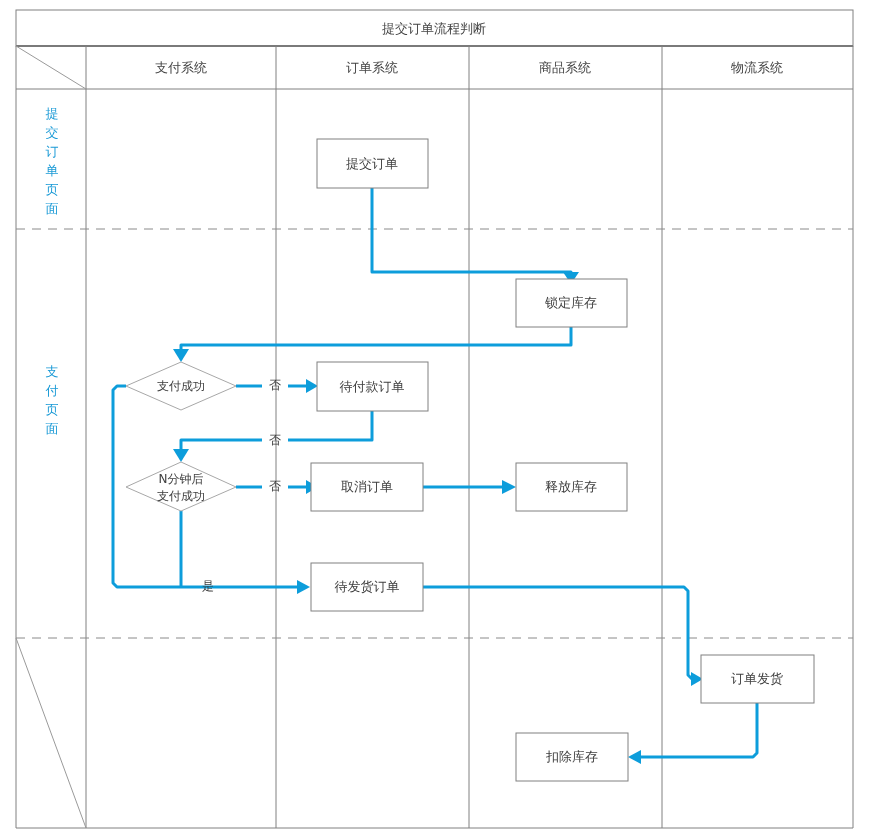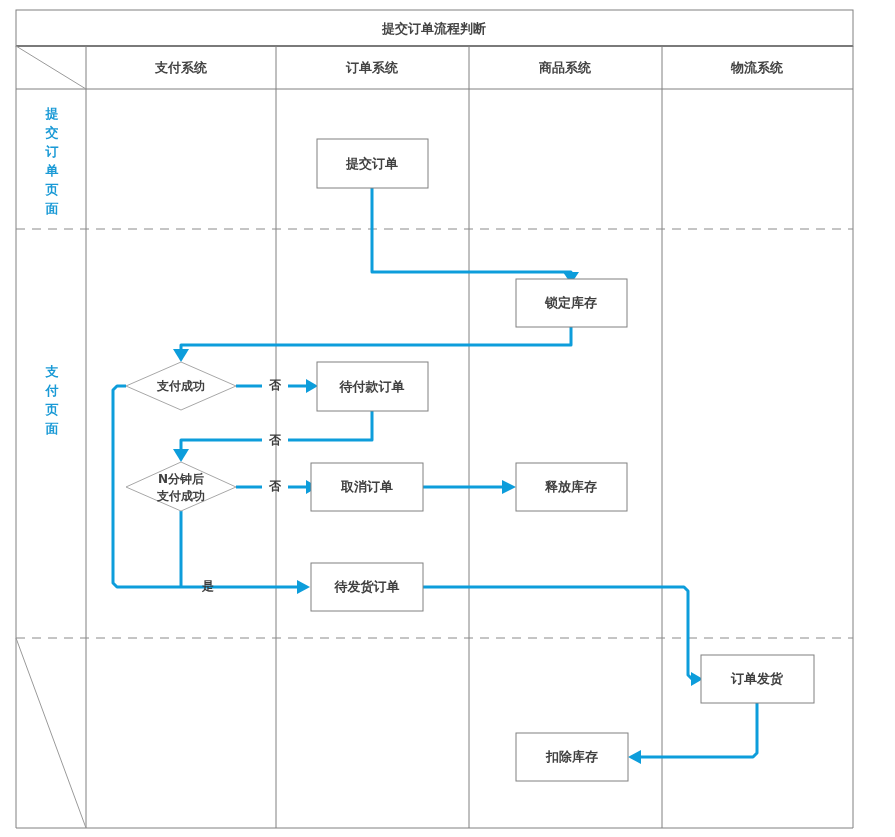--- a/index.html
+++ b/index.html
@@ -10,21 +10,20 @@
   body {
     width: 895px;
     height: 837px;
     font-family: "DejaVu Sans", "Liberation Sans", sans-serif;
     overflow: hidden;
   }
   #diagram-root {
     position: relative;
     width: 895px;
     height: 837px;
-    font-weight: bold;
   }
   svg#flow-svg {
     position: absolute;
     top: 0;
     left: 0;
     width: 895px;
     height: 837px;
   }
   .grid-line        { stroke: #808080; stroke-width: 1; fill: none; }
   .grid-line-thick  { stroke: #7a7a7a; stroke-width: 2; fill: none; }

